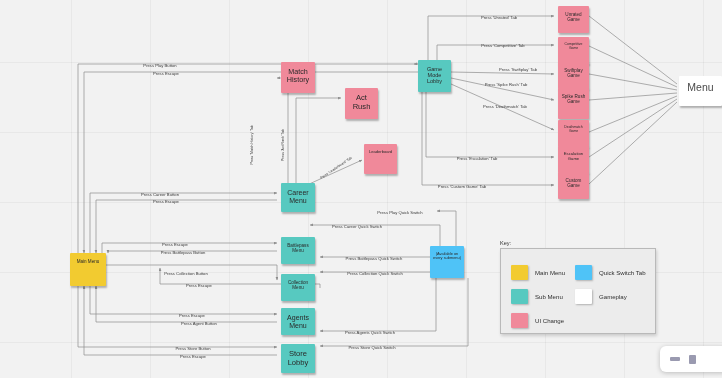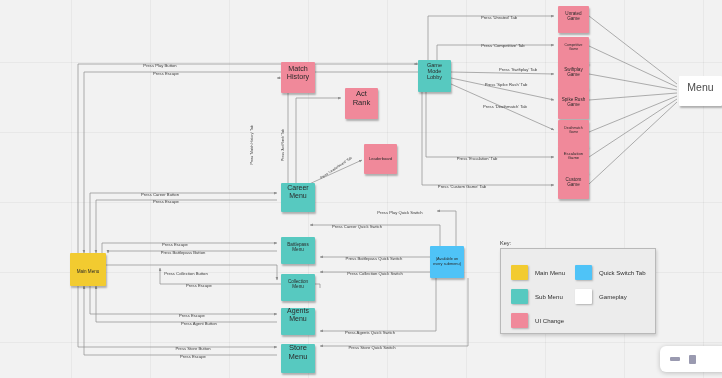--- a/index.html
+++ b/index.html
@@ -18,26 +18,26 @@
     background-image:
       linear-gradient(to right, rgba(0,0,0,0.045) 1px, transparent 1px),
       linear-gradient(to bottom, rgba(0,0,0,0.045) 1px, transparent 1px);
     background-size:79px 70px;
     background-position:-8px -8px;
   }
   #edges { position:absolute; inset:0; width:722px; height:378px; }
 
   .node {
     position:absolute;
-    display:flex; align-items:flex-end; justify-content:center;
+    display:flex; align-items:flex-start; justify-content:center;
     text-align:center;
     line-height:1.12;
     color:#2a2a2a;
     border-radius:1px;
-    padding:12px 2px;
+    padding:6px 2px;
     box-shadow:1px 2px 2px rgba(0,0,0,0.28);
     overflow:hidden;
     word-break:break-word;
   }
   .n-main    { background:#f2cb30; }
   .n-sub     { background:#57c9c0; }
   .n-ui      { background:#f0899a; }
   .n-qs      { background:#4fc3f7; }
   .n-play    { background:#ffffff; color:#4a4a4a; }
 
@@ -149,39 +149,39 @@
   </svg>
 
   <div id="nodes-layer">
       <div class="node n-main" style="left: 70px; top: 253px; width: 36px; height: 33px; font-size: 4.6px;">
         <span>Main Menu</span>
       </div>
       <div class="node n-ui" style="left: 281px; top: 62px; width: 34px; height: 31px; font-size: 7.2px;">
         <span>Match History</span>
       </div>
       <div class="node n-ui" style="left: 345px; top: 88px; width: 33px; height: 31px; font-size: 7.6px;">
-        <span>Act Rank</span>
+        <span>Act Rush</span>
       </div>
       <div class="node n-ui" style="left: 364px; top: 144px; width: 33px; height: 30px; font-size: 4.1px;">
         <span>Leaderboard</span>
       </div>
       <div class="node n-sub" style="left: 281px; top: 183px; width: 34px; height: 29px; font-size: 7px;">
         <span>Career Menu</span>
       </div>
       <div class="node n-sub" style="left: 281px; top: 237px; width: 34px; height: 27px; font-size: 4.6px;">
         <span>Battlepass Menu</span>
       </div>
       <div class="node n-sub" style="left: 281px; top: 274px; width: 34px; height: 27px; font-size: 4.6px;">
         <span>Collection Menu</span>
       </div>
       <div class="node n-sub" style="left: 281px; top: 308px; width: 34px; height: 27px; font-size: 7px;">
         <span>Agents Menu</span>
       </div>
       <div class="node n-sub" style="left: 281px; top: 344px; width: 34px; height: 29px; font-size: 7.6px;">
-        <span>Store Menu</span>
+        <span>Store Lobby</span>
       </div>
       <div class="node n-qs" style="left: 430px; top: 246px; width: 34px; height: 32px; font-size: 3.9px;">
         <span>(Available on every submenu)</span>
       </div>
       <div class="node n-sub" style="left: 418px; top: 60px; width: 33px; height: 32px; font-size: 5.5px;">
         <span>Game Mode Lobby</span>
       </div>
       <div class="node n-ui" style="left: 558px; top: 6px; width: 31px; height: 27px; font-size: 4.6px;">
         <span>Unrated Game</span>
       </div>

